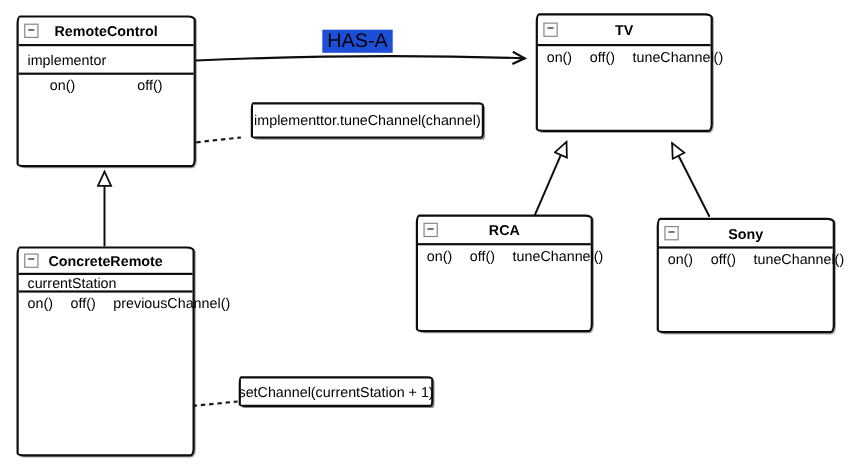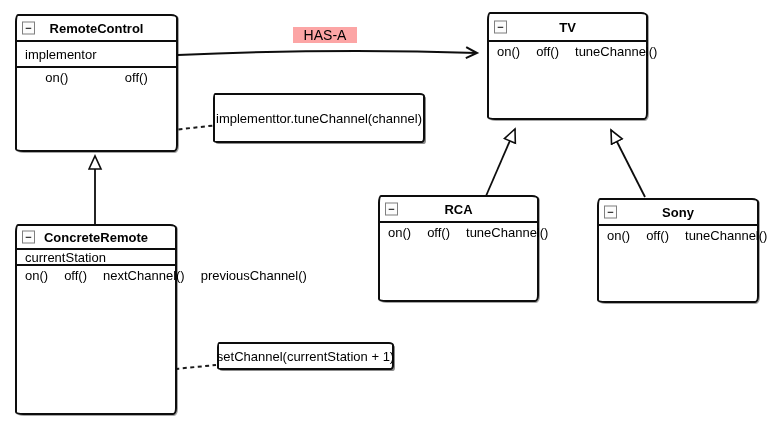--- a/index.html
+++ b/index.html
@@ -41,21 +41,21 @@
     position:absolute;box-sizing:border-box;background:#fff;
     border:2px solid #0d0d0d;
     border-radius:2px 5px 3px 6px / 6px 3px 5px 2px;
     display:flex;align-items:center;justify-content:center;
     font-size:13px;white-space:nowrap;
     box-shadow:2px 2px 0 -1px rgba(0,0,0,0.45);
   }
   
   #connector-layer{position:absolute;left:0;top:0;pointer-events:none;}
   .edge-label{
-    position:absolute;font-size:14px;text-align:center;background:#fca5a5;
+    position:absolute;font-size:18px;text-align:center;background:#1d4ed8;
     padding:0 2px;
   }
 </style>
 </head>
 <body>
 
 <div id="canvas">
 
   <svg id="connector-layer" width="773" height="428" viewBox="0 0 773 428">
     <defs>
@@ -94,21 +94,20 @@
     <div class="cb-title" style="height:24px">
       <span class="collapse">−</span>
       <span>ConcreteRemote</span>
     </div>
     <div class="cb-attrs" style="height:16px">
       <div class="cb-row">currentStation</div>
     </div>
     <div class="cb-methods">
       <div class="cb-row">on()</div>
       <div class="cb-row">off()</div>
-      <div class="cb-row">nextChannel()</div>
       <div class="cb-row">previousChannel()</div>
     </div>
   </div>
 
   <div class="class-box" style="left:487px;top:12px;width:161px;height:108px">
     <div class="cb-title" style="height:28px">
       <span class="collapse">−</span>
       <span>TV</span>
     </div>
     <div class="cb-methods">
@@ -135,21 +134,21 @@
       <span class="collapse">−</span>
       <span>Sony</span>
     </div>
     <div class="cb-methods">
       <div class="cb-row">on()</div>
       <div class="cb-row">off()</div>
       <div class="cb-row">tuneChannel()</div>
     </div>
   </div>
 
-  <div class="note-box" style="left:213px;top:93px;width:212px;height:50px">
+  <div class="note-box" style="left:228px;top:93px;width:212px;height:33px">
     <span>implementtor.tuneChannel(channel)</span>
   </div>
 
   <div class="note-box" style="left:217px;top:342px;width:177px;height:28px">
     <span>setChannel(currentStation + 1)</span>
   </div>
 
 </div>
 
 </body></html>

